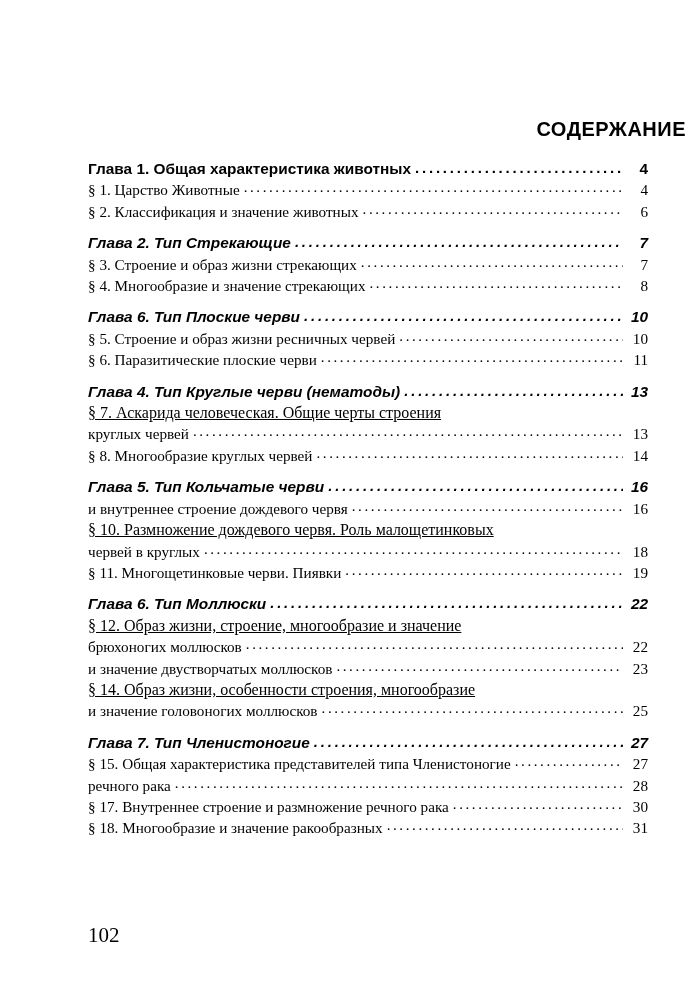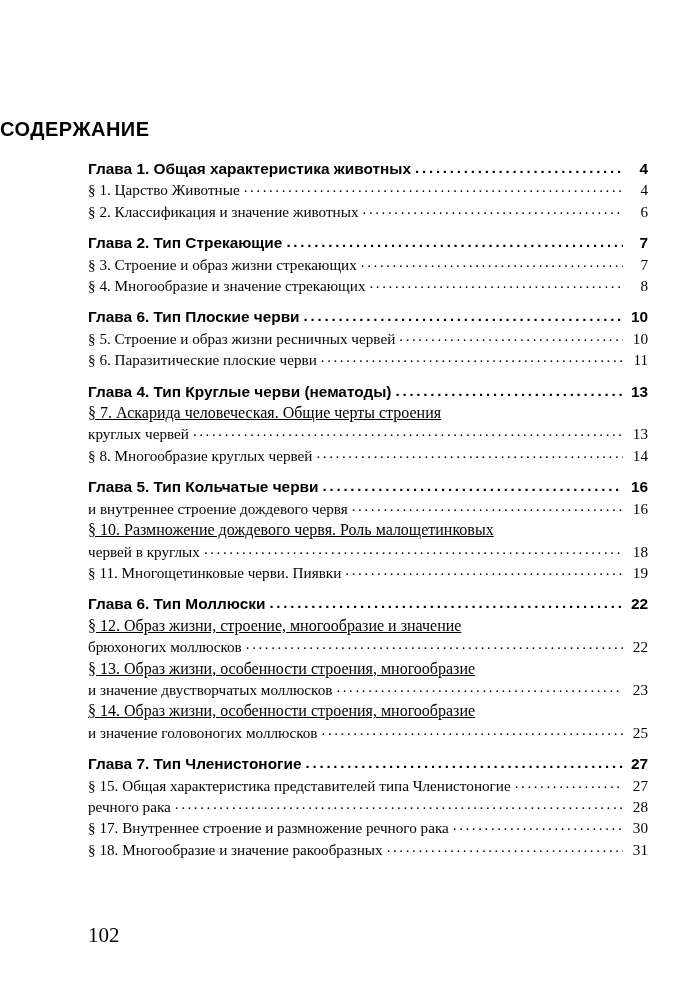--- a/index.html
+++ b/index.html
@@ -15,21 +15,21 @@
     overflow: hidden;
   }
   .page {
     position: relative;
     width: 700px;
     height: 1000px;
     box-sizing: border-box;
     padding: 0;
   }
   .title {
-    text-align: left;
+    text-align: right;
     font-family: "Liberation Sans", sans-serif;
     font-weight: bold;
     font-size: 20px;
     letter-spacing: 0.5px;
     margin: 0;
     padding-top: 118px;
     padding-right: 14px;
   }
   .toc {
     margin: 0;
@@ -75,20 +75,21 @@
     font-family: "Liberation Sans", sans-serif;
     font-weight: bold;
     font-size: 15.4px;
   }
   .entry.chapter .leader {
     letter-spacing: 2.8px;
     top: -1px;
   }
   .entry.chapter.gap-before {
     margin-top: 10px;
+    font-style: italic;
   }
   .cont-line {
     display: block;
     font-size: 16px;
     line-height: 21.4px;
     white-space: nowrap;
     text-decoration: underline;
   }
   .folio {
     position: absolute;
@@ -227,21 +228,20 @@
         </div>
       </div>
       <div class="cont-line">§ 12. Образ жизни, строение, многообразие и значение</div>
       <div class="entry section">
         <div class="row">
           <span class="label">брюхоногих моллюсков</span>
           <span class="leader">........................................................................................................................</span>
           <span class="page-num">22</span>
         </div>
       </div>
-      <div class="cont-line">§ 13. Образ жизни, особенности строения, многообразие</div>
       <div class="entry section">
         <div class="row">
           <span class="label">и значение двустворчатых моллюсков</span>
           <span class="leader">........................................................................................................................</span>
           <span class="page-num">23</span>
         </div>
       </div>
       <div class="cont-line">§ 14. Образ жизни, особенности строения, многообразие</div>
       <div class="entry section">
         <div class="row">

